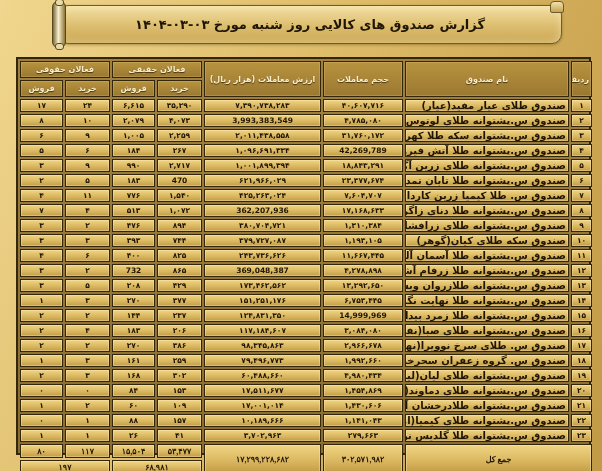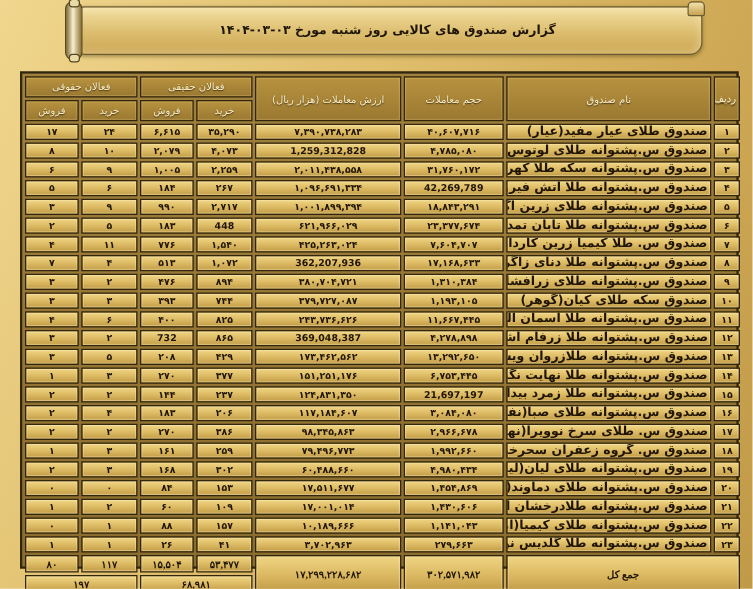--- a/index.html
+++ b/index.html
@@ -9,21 +9,21 @@
     background:linear-gradient(115deg,#f0d68e 0%,#dfbe6c 40%,#cfa955 72%,#c09a47 100%);
   }
   
   .banner{
     position:absolute;left:58px;top:5px;width:502px;height:37px;
     border:1.5px solid #6b5c33;border-radius:10px;
     background:linear-gradient(180deg,#f3e0a4 0%,#dcbd6e 55%,#cba754 100%);
     box-shadow:0 1px 3px rgba(90,70,20,.45), inset 0 0 8px rgba(255,245,210,.5);
     display:flex;align-items:center;justify-content:center;
   }
-  .banner-title{direction:rtl;font-size:10px;font-weight:bold;color:#1f1504;letter-spacing:0;}
+  .banner-title{direction:rtl;font-size:13px;font-weight:bold;color:#1f1504;letter-spacing:0;}
   .roll{
     position:absolute;left:52px;top:1px;width:12px;height:45px;
     background:linear-gradient(90deg,#7c6836 0%,#f8f0cf 45%,#8d7539 100%);
     border:1px solid #55471f;border-radius:6px;z-index:2;
   }
   .roll::before,.roll::after{
     content:"";position:absolute;left:2px;width:7px;height:5px;border-radius:3px;
     background:#e9dba8;border:1px solid #55471f;
   }
   .roll::before{top:-3px;}
@@ -38,21 +38,21 @@
     border:2px solid #32260d;background:linear-gradient(180deg,#a0803c,#8a6c2e);
     box-sizing:border-box;
   }
   table{width:100%;height:100%;border-collapse:separate;border-spacing:2px;direction:rtl;table-layout:fixed;}
   th,td{
     border:1px solid #32260d;text-align:center;vertical-align:middle;
     padding:0 2px;white-space:nowrap;overflow:hidden;box-sizing:border-box;
   }
   th{
     background:linear-gradient(180deg,#b7933f 0%,#9a7830 100%);
-    color:#f8eecb;font-size:8px;font-weight:normal;
+    color:#f8eecb;font-size:8px;font-weight:bold;
     text-shadow:0 1px 1px rgba(40,25,0,.75);
     box-shadow:inset 0 0 0 1px rgba(255,240,190,.18);
   }
   td{
     background:linear-gradient(180deg,#f0d584 0%,#ddbb64 50%,#c19c46 100%);
     color:#201505;font-size:7.5px;font-weight:bold;
     box-shadow:inset 0 0 0 1px rgba(255,244,205,.35);
   }
   thead tr{height:17px;}
   tbody tr{height:13px;}
@@ -105,21 +105,21 @@
           <td>۷,۳۹۰,۷۳۸,۲۸۳</td>
           <td>۳۵,۲۹۰</td>
           <td>۶,۶۱۵</td>
           <td>۲۴</td>
           <td>۱۷</td>
         </tr>
         <tr>
           <td>۲</td>
           <td>صندوق س.پشتوانه طلای لوتوس(طلا)</td>
           <td>۴,۷۸۵,۰۸۰</td>
-          <td>1,259,312,828</td>
+          <td>3,993,383,549</td>
           <td>۴,۰۷۳</td>
           <td>۲,۰۷۹</td>
           <td>۱۰</td>
           <td>۸</td>
         </tr>
         <tr>
           <td>۳</td>
           <td>صندوق س.پشتوانه سکه طلا کهربا(کهربا)</td>
           <td>۳۱,۷۶۰,۱۷۲</td>
           <td>۲,۰۱۱,۴۳۸,۵۵۸</td>
@@ -146,21 +146,21 @@
           <td>۲,۷۱۷</td>
           <td>۹۹۰</td>
           <td>۹</td>
           <td>۳</td>
         </tr>
         <tr>
           <td>۶</td>
           <td>صندوق س.پشتوانه طلا تابان تمدن(تابش)</td>
           <td>۲۳,۳۷۷,۶۷۴</td>
           <td>۶۲۱,۹۶۶,۰۲۹</td>
-          <td>448</td>
+          <td>470</td>
           <td>۱۸۳</td>
           <td>۵</td>
           <td>۲</td>
         </tr>
         <tr>
           <td>۷</td>
           <td>صندوق س. طلا کیمیا زرین کاردان(گنج)</td>
           <td>۷,۶۰۴,۷۰۷</td>
           <td>۴۲۵,۲۶۳,۰۲۴</td>
           <td>۱,۵۴۰</td>
@@ -234,21 +234,21 @@
           <td>۶,۷۵۳,۴۴۵</td>
           <td>۱۵۱,۲۵۱,۱۷۶</td>
           <td>۳۷۷</td>
           <td>۲۷۰</td>
           <td>۳</td>
           <td>۱</td>
         </tr>
         <tr>
           <td>۱۵</td>
           <td>صندوق س.پشتوانه طلا زمرد بیدار(زمرد)</td>
-          <td>21,697,197</td>
+          <td>14,999,969</td>
           <td>۱۲۴,۸۳۱,۳۵۰</td>
           <td>۲۳۷</td>
           <td>۱۴۴</td>
           <td>۲</td>
           <td>۲</td>
         </tr>
         <tr>
           <td>۱۶</td>
           <td>صندوق س.پشتوانه طلای صبا(نفیس)</td>
           <td>۳,۰۸۴,۰۸۰</td>

